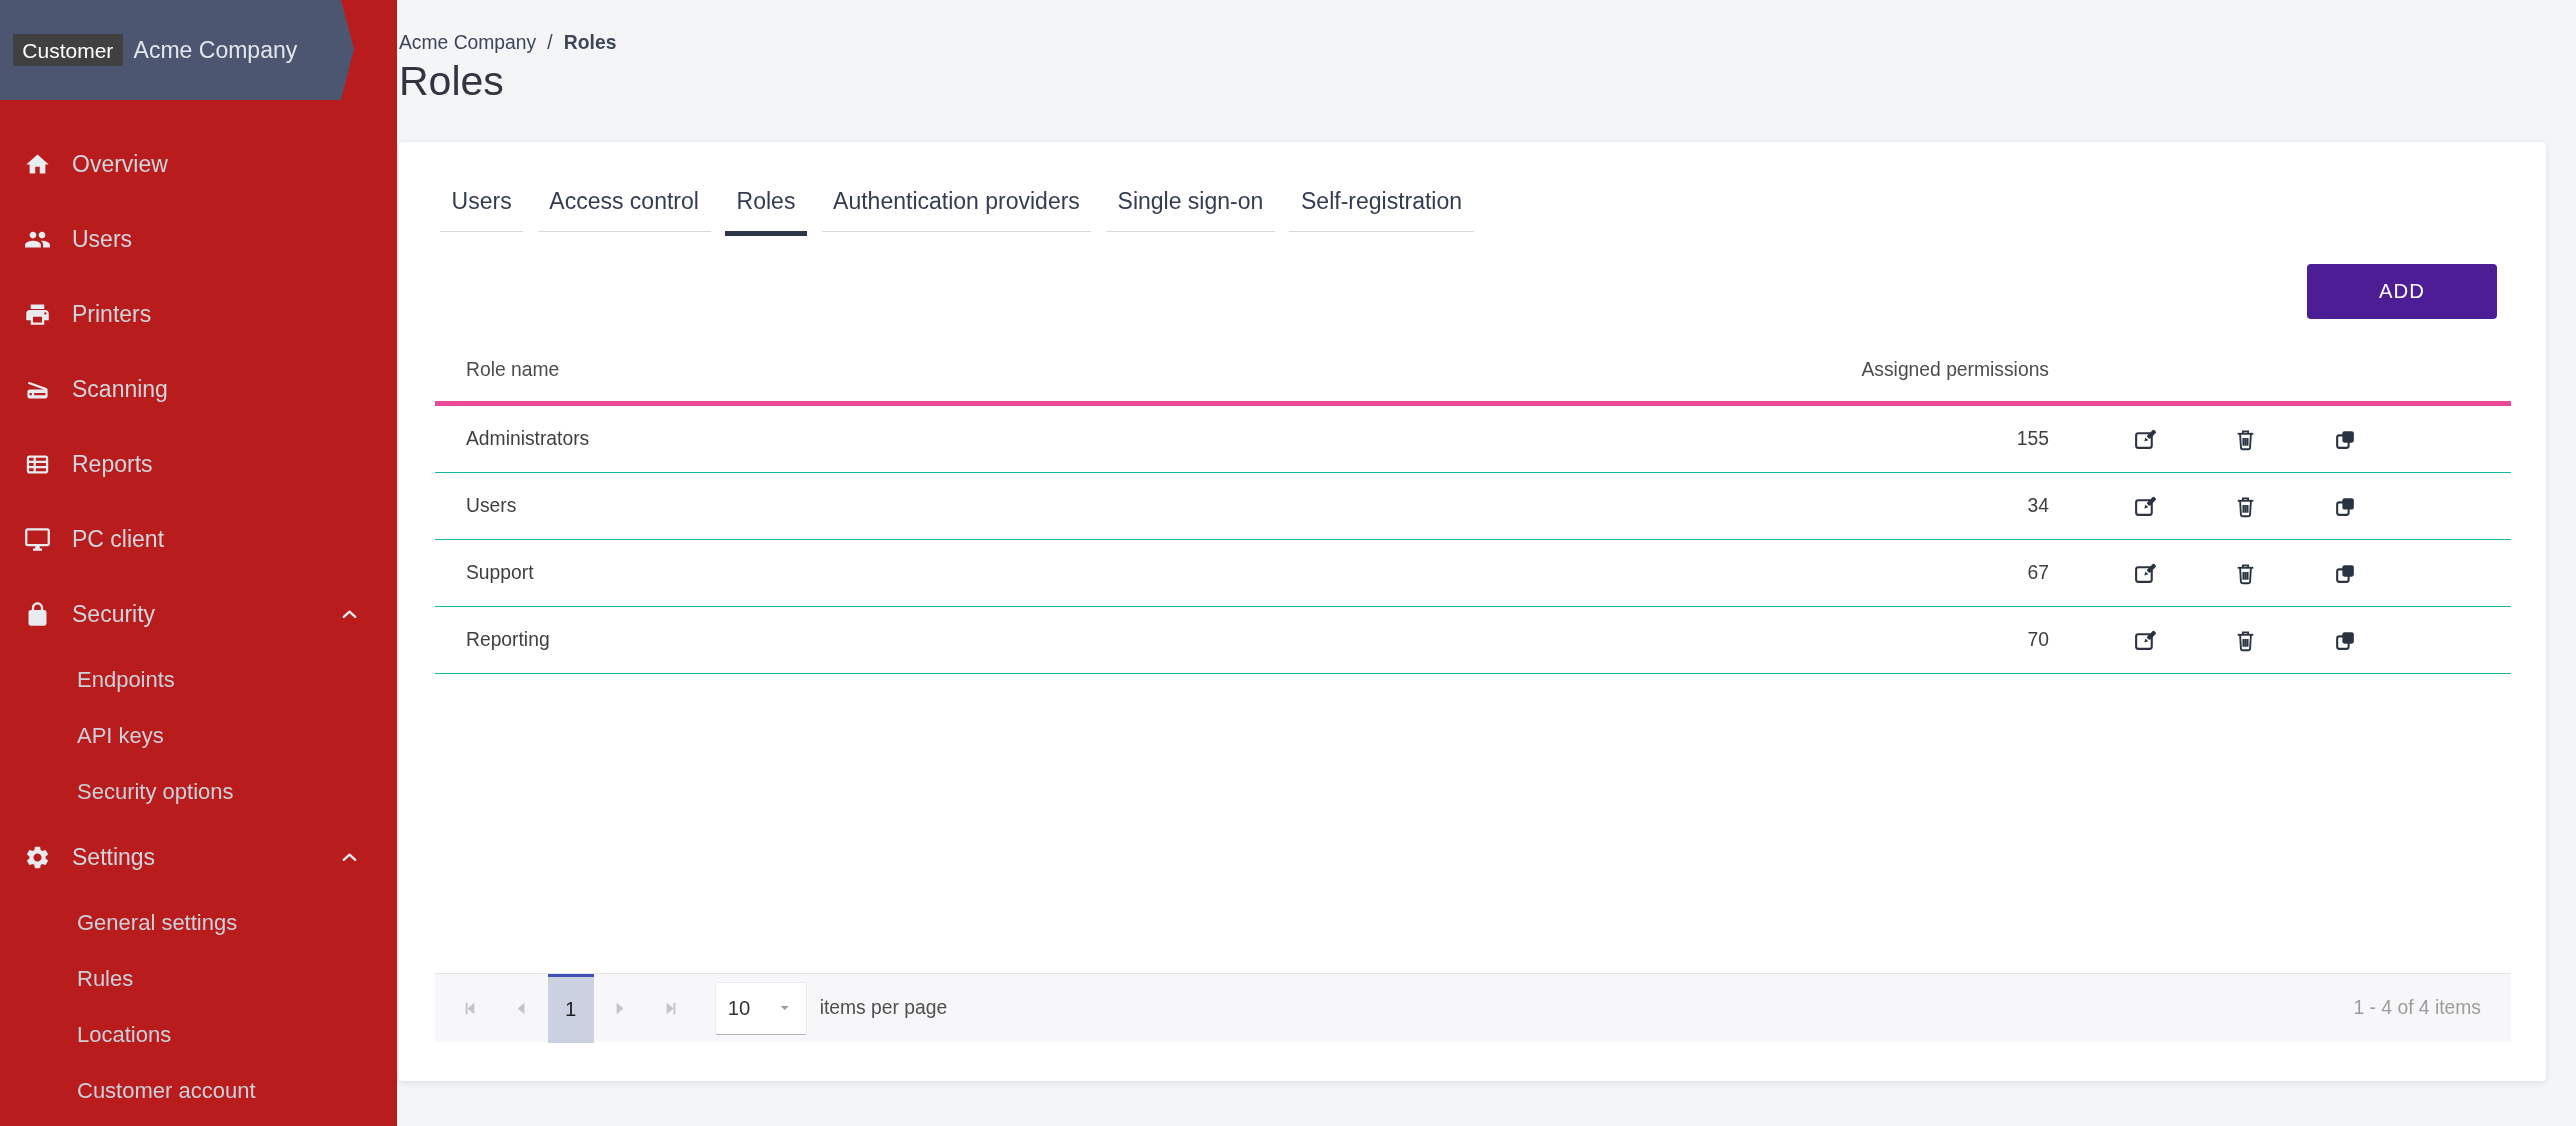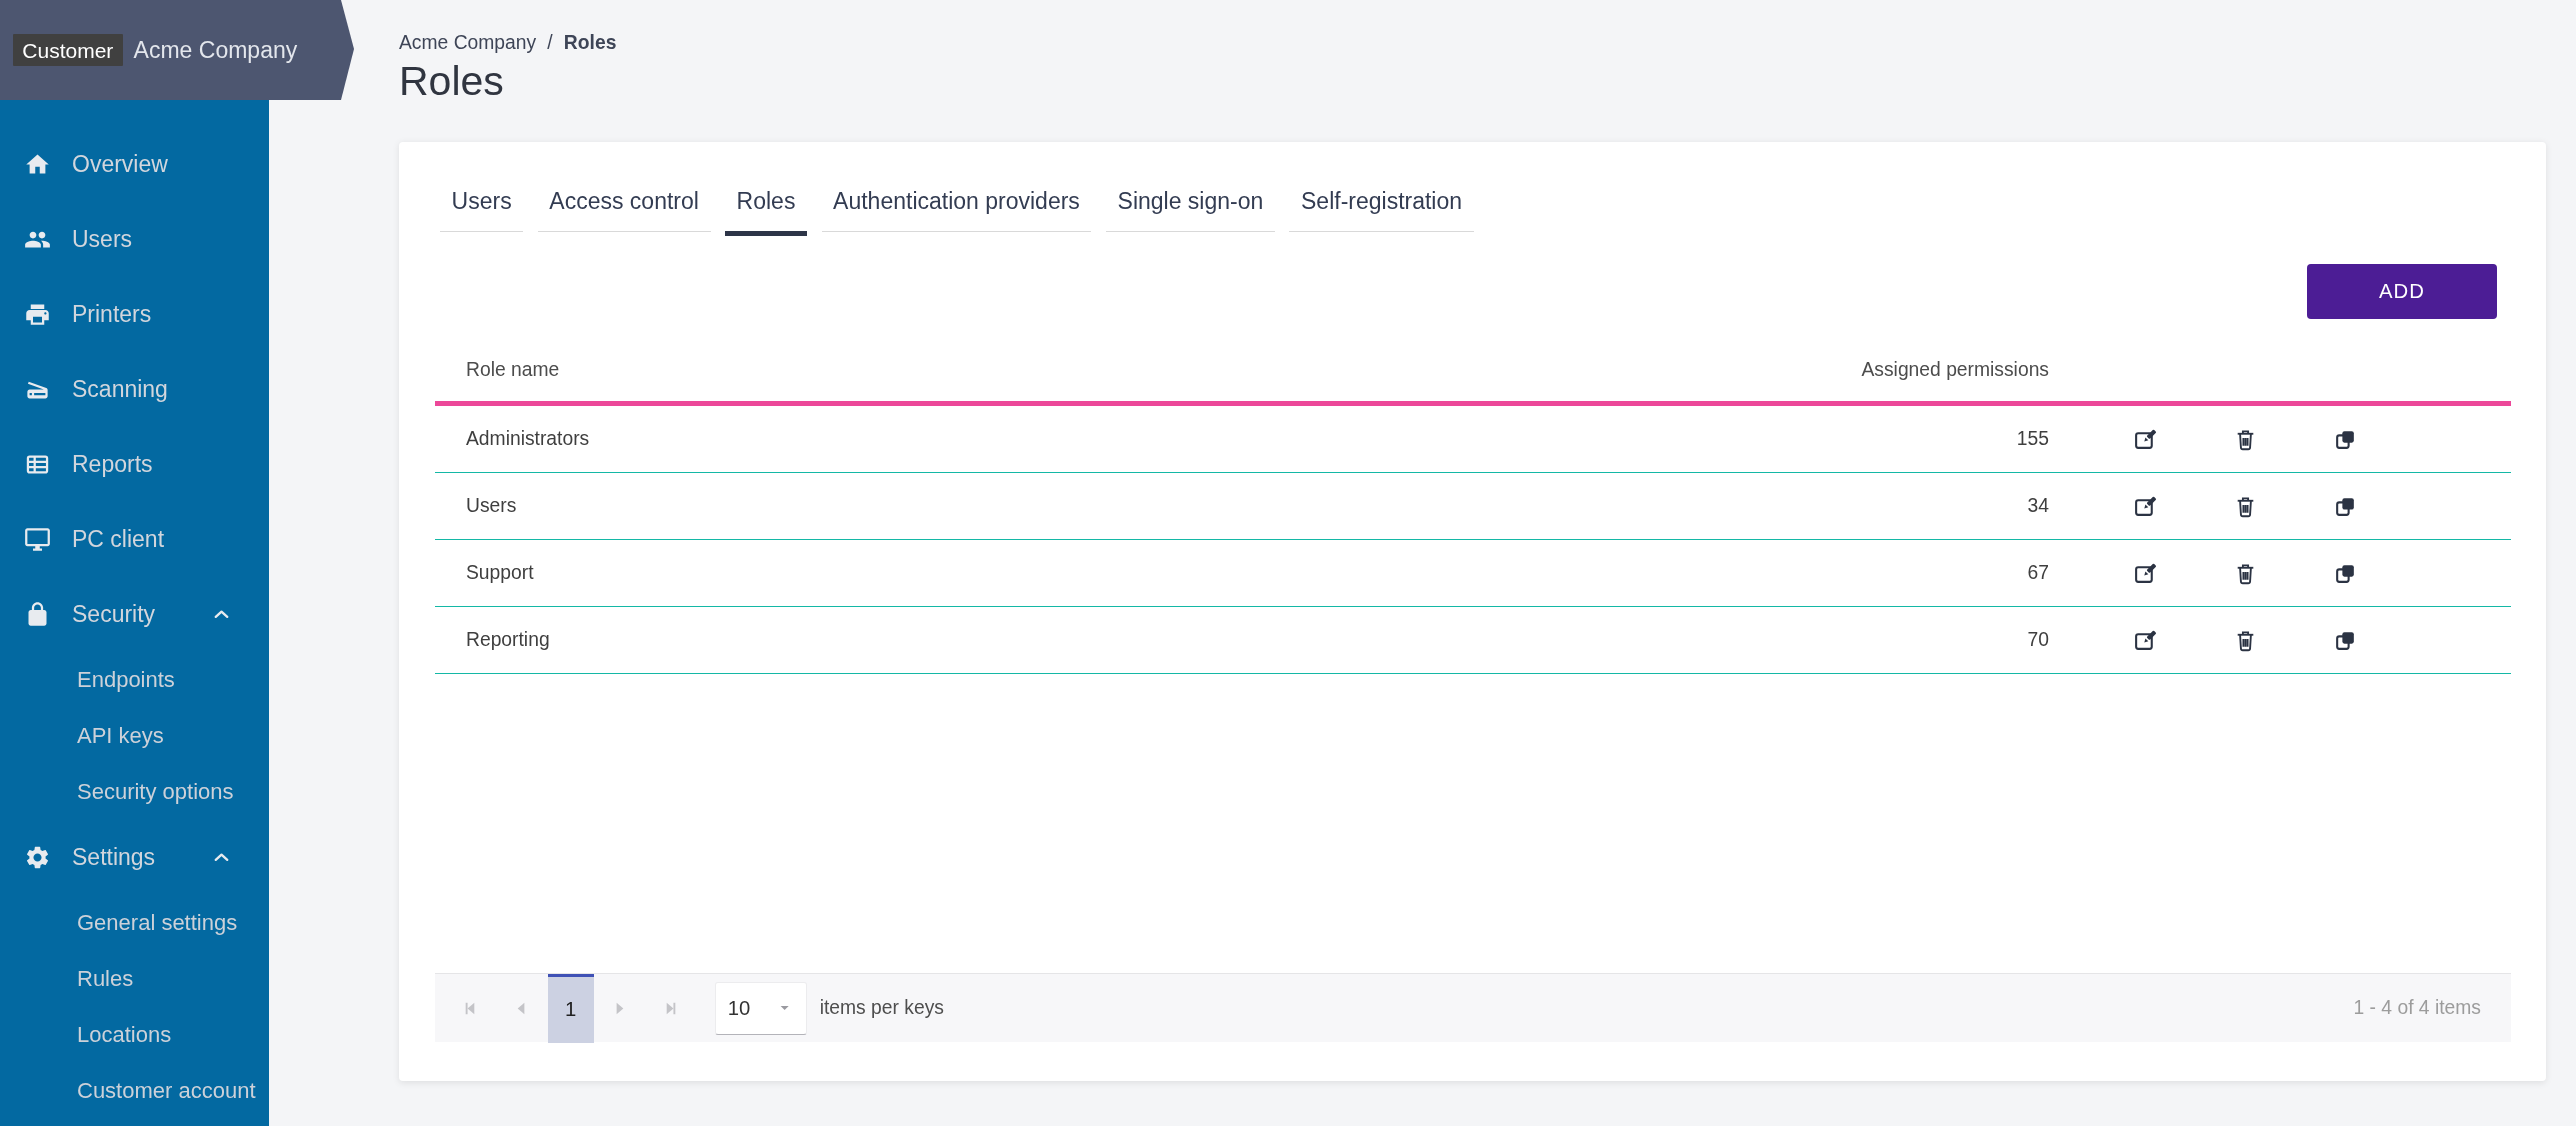--- a/index.html
+++ b/index.html
@@ -8,21 +8,21 @@
     font-family: "Liberation Sans", sans-serif;
     background: #f4f5f7;
     overflow: hidden;
     position: relative;
   }
   svg { display: block; }
 
   
   .sidebar {
     position: absolute; left: 0; top: 0; bottom: 0;
-    width: 269px; background: #0369a1; z-index: 2;
+    width: 397px; background: #b91c1c; z-index: 2;
   }
   .band {
     position: absolute; left: 0; top: 0; width: 354px; height: 100px;
     background: #4d5670; z-index: 5;
     clip-path: polygon(0 0, 341px 0, 354px 49px, 341px 100px, 0 100px);
     display: flex; align-items: center; padding-left: 12.6px;
   }
   .badge {
     background: #404040; color: #ffffff; font-size: 21px;
     padding: 5.8px 9.7px; border-radius: 1px; line-height: 1;
@@ -420,20 +420,20 @@
       </button>
 
       <div class="page-size">
         <span>10</span>
         <span class="caret">
           <svg viewBox="0 0 24 24" fill="currentColor">
               <path d="M7 10l5 5 5-5z"></path>
             </svg>
         </span>
       </div>
-      <span class="pg-label">items per keys</span>
+      <span class="pg-label">items per page</span>
 
       <span class="pg-range">1 - 4 of 4 items</span>
     </div>
 
   </section>
 </main>
 
 
 </body></html>

